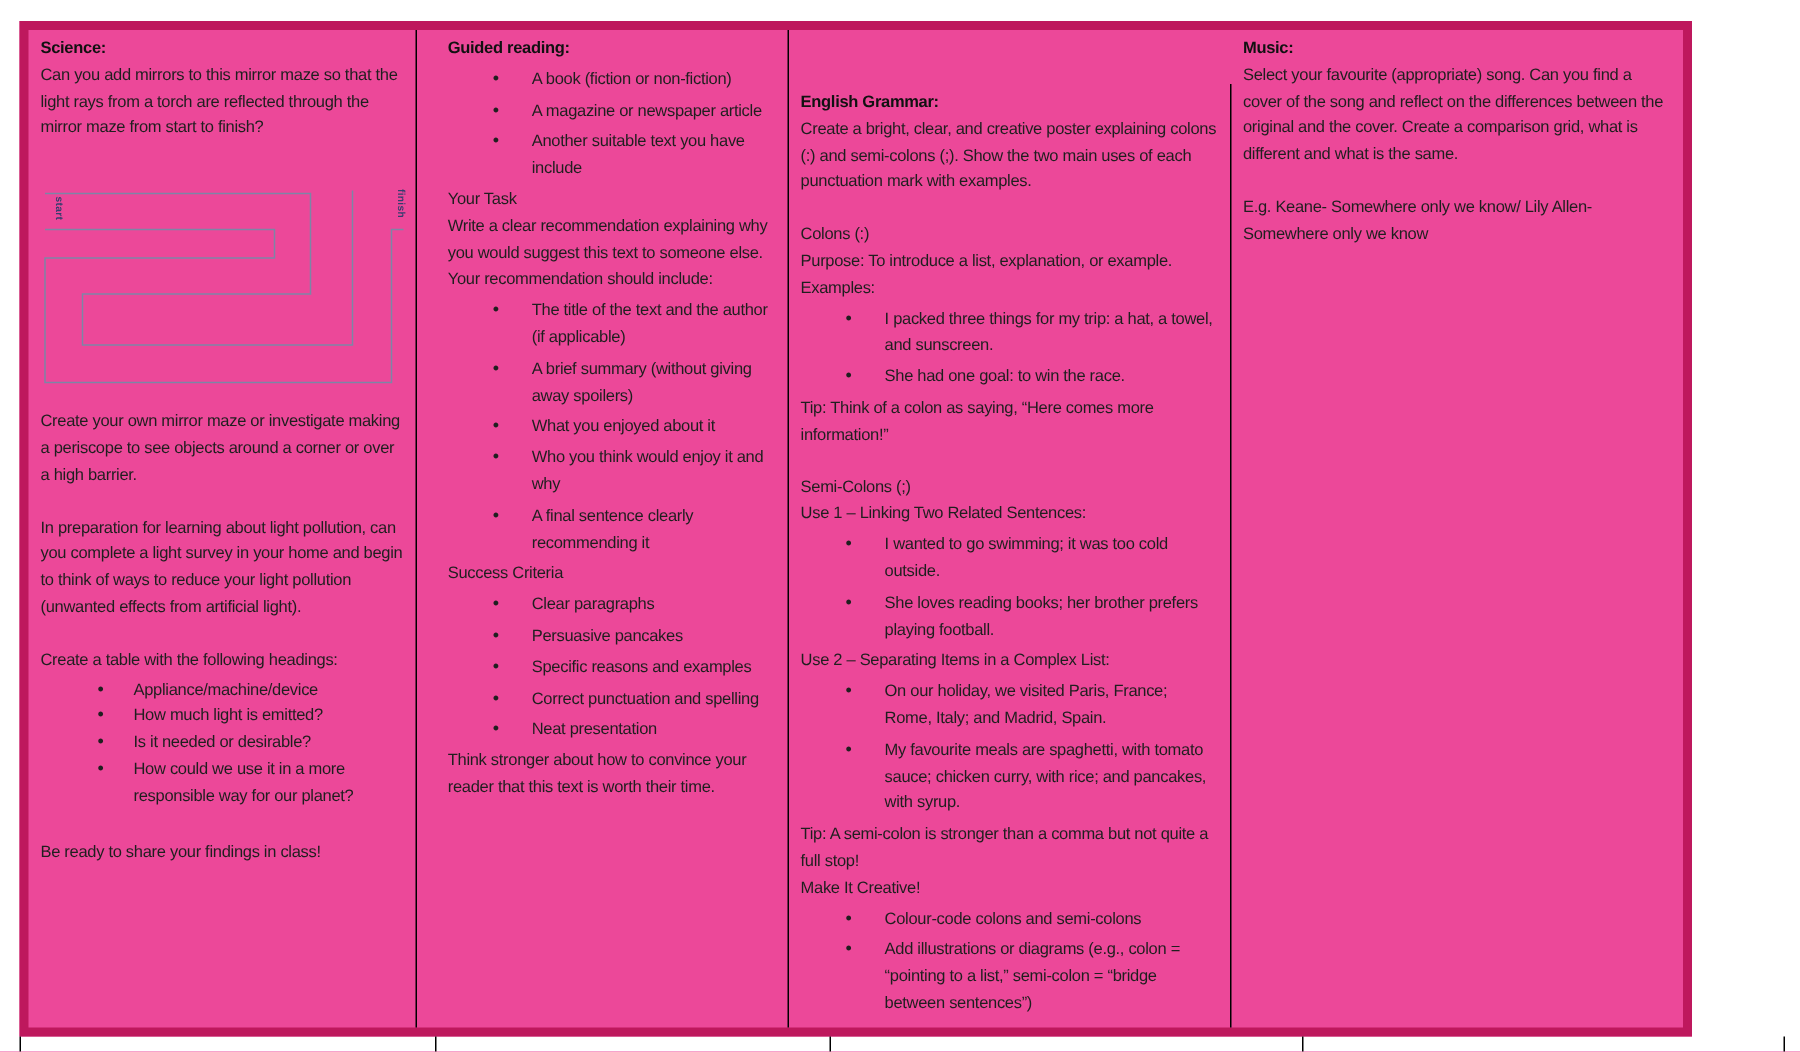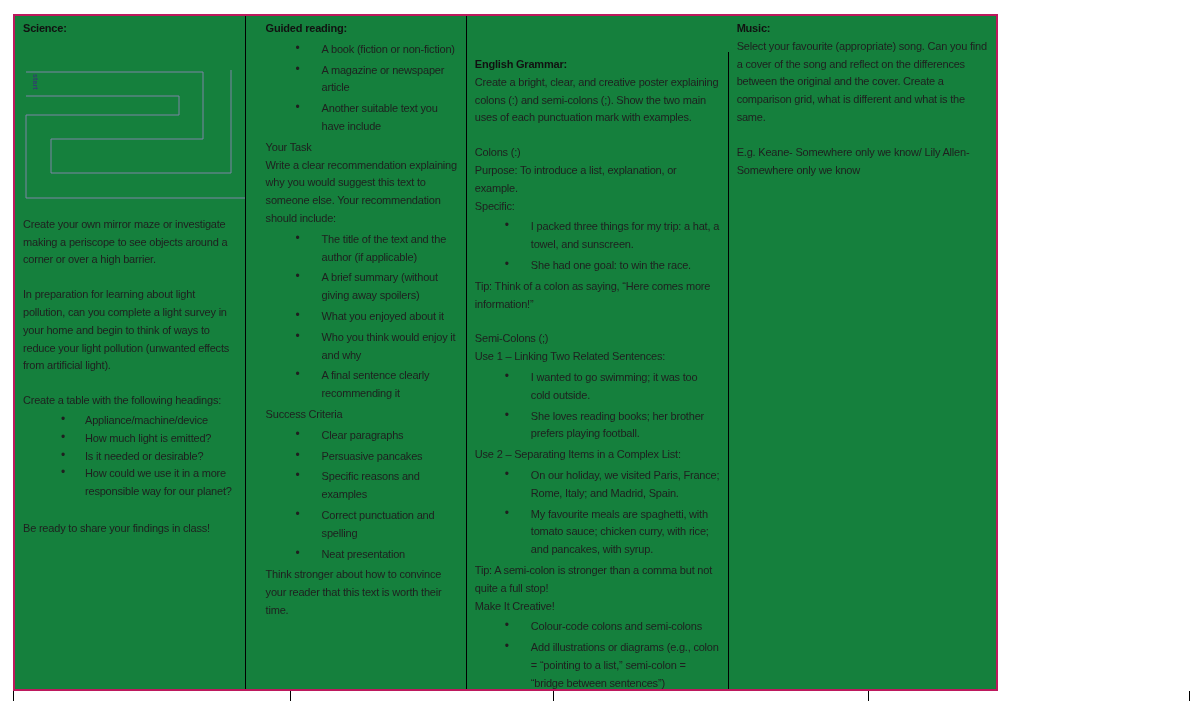--- a/index.html
+++ b/index.html
@@ -2,22 +2,22 @@
 <html><head>
 <meta charset="utf-8">
 <style>
   html,body{margin:0;padding:0;}
   body{
     width:1200px;height:701px;position:relative;background:#ffffff;
     font-family:"Liberation Sans","DejaVu Sans",sans-serif;
     color:#1f1f1f;overflow:hidden;
   }
   .grid-table{
-    position:absolute;left:13px;top:14px;width:985px;height:677px;
-    box-sizing:border-box;border:2px solid #be185d;display:flex;background:#15803d;
+    position:absolute;left:13px;top:14px;width:1115px;height:677px;
+    box-sizing:border-box;border:6px solid #be185d;display:flex;background:#ec4899;
   }
   .cell{
     box-sizing:border-box;border-right:1px solid #000;
     padding:4px 8px;overflow:hidden;
     font-size:11px;line-height:17.8px;letter-spacing:-0.2px;
   }
   .cell:last-child{border-right:none;}
   .cell-science{width:277px;}
   .cell-guided{width:263px;padding-left:20px;}
   .cell-grammar{width:315px;margin-top:36px;}
@@ -36,20 +36,21 @@
   .maze-label{font-family:"Liberation Sans","DejaVu Sans",sans-serif;font-size:6.8px;font-weight:bold;fill:#333d6e;letter-spacing:0.2px;}
   .stub-v{position:absolute;top:691px;height:10px;width:1px;background:#000;}
 </style>
 </head>
 <body>
 
 <div class="grid-table">
   <div class="cell cell-science">
     <div class="cell-title">Science:</div>
     <div class="blocks">
+        <div class="p">Can you add mirrors to this mirror maze so that the light rays from a torch are reflected through the mirror maze from start to finish?</div>
         <div class="maze-figure">
     <svg width="246" height="140" viewBox="0 0 246 140">
       <path class="wall" d="M 1 8 H 178 V 75 H 26 V 109 H 206 V 6"></path>
       <path class="wall" d="M 1 32 H 154 V 51 H 1 V 134 H 232 V 32 h 8"></path>
       <text class="maze-label" transform="translate(8,10) rotate(90)">start</text>
       <text class="maze-label" transform="translate(236,5) rotate(90)">finish</text>
     </svg>
   </div>
         <div class="p">Create your own mirror maze or investigate making a periscope to see objects around a corner or over a high barrier.</div>
         <div class="spacer"></div>
@@ -94,21 +95,21 @@
         <div class="p">Think stronger about how to convince your reader that this text is worth their time.</div>
       </div>
   </div>
   <div class="cell cell-grammar">
     <div class="cell-title">English Grammar:</div>
     <div class="blocks">
         <div class="p">Create a bright, clear, and creative poster explaining colons (:) and semi-colons (;). Show the two main uses of each punctuation mark with examples.</div>
         <div class="spacer"></div>
         <div class="p">Colons (:)</div>
         <div class="p">Purpose: To introduce a list, explanation, or example.</div>
-        <div class="p">Specific:</div>
+        <div class="p">Examples:</div>
         <ul class="bullets">
           <li>I packed three things for my trip: a hat, a towel, and sunscreen.</li>
           <li>She had one goal: to win the race.</li>
         </ul>
         <div class="p">Tip: Think of a colon as saying, “Here comes more information!”</div>
         <div class="spacer"></div>
         <div class="p">Semi-Colons (;)</div>
         <div class="p">Use 1 – Linking Two Related Sentences:</div>
         <ul class="bullets">
           <li>I wanted to go swimming; it was too cold outside.</li>

